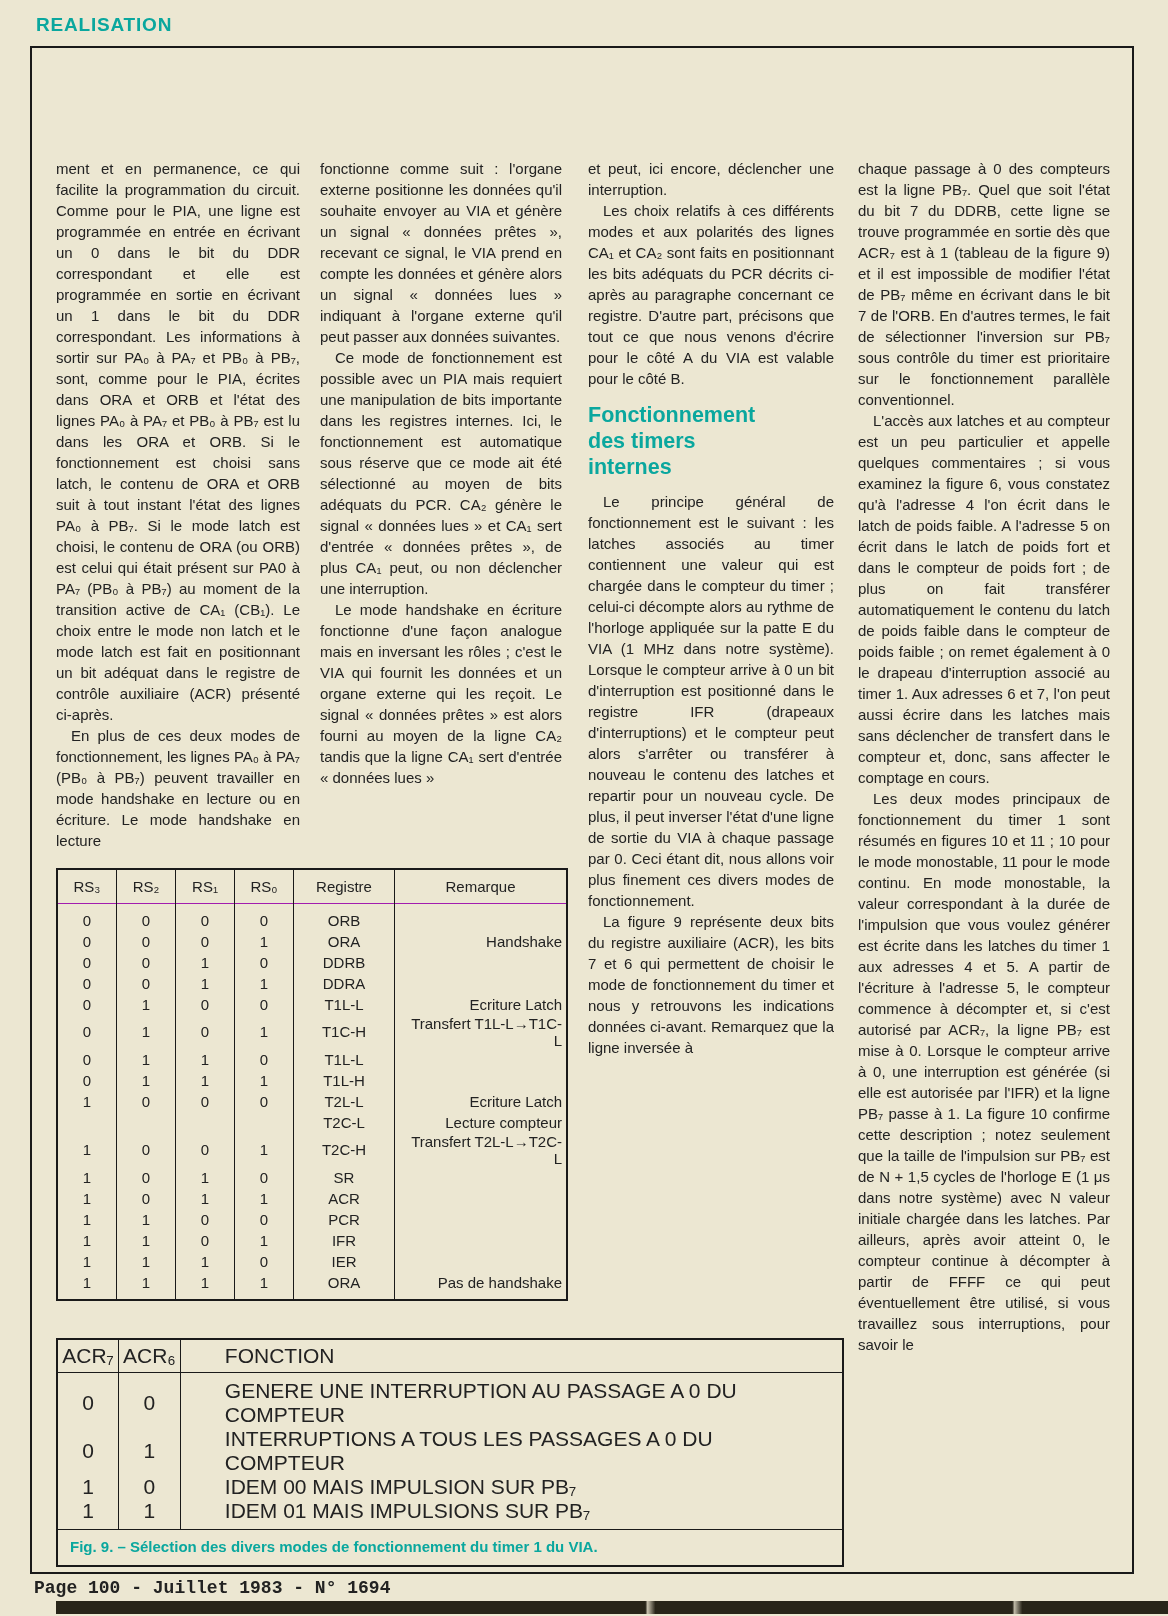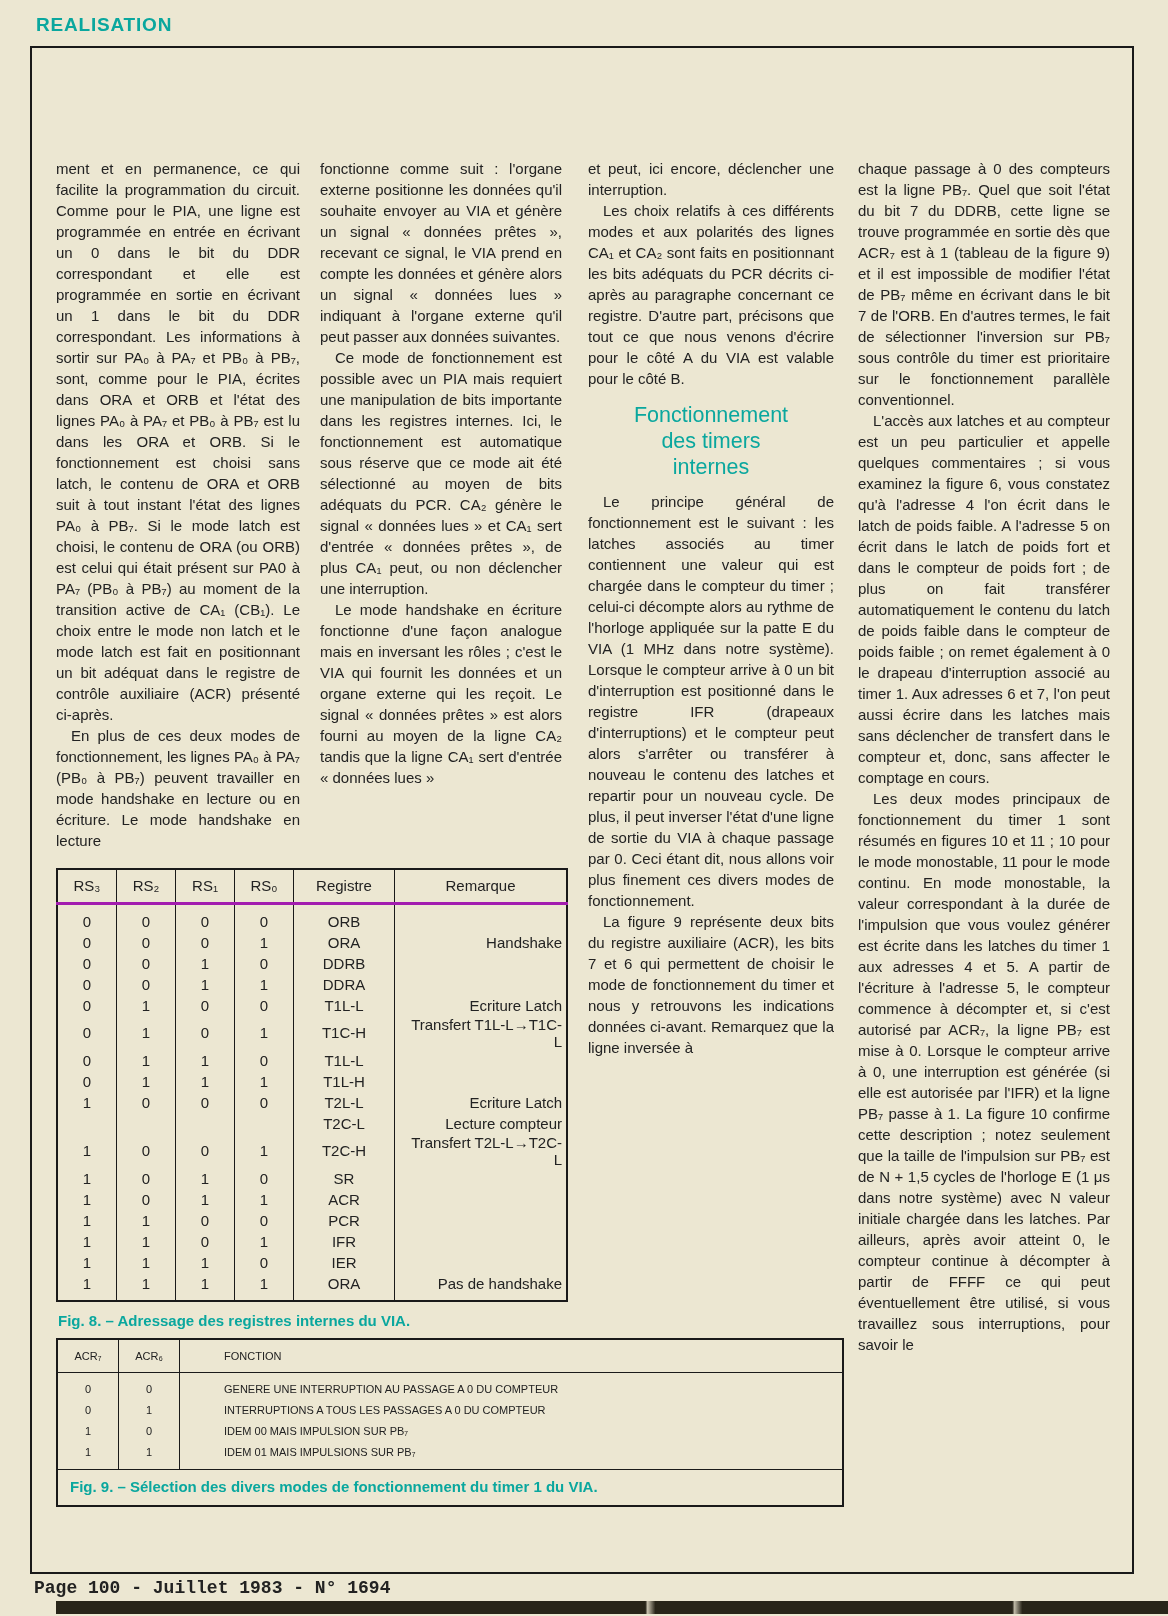--- a/index.html
+++ b/index.html
@@ -32,50 +32,50 @@
   }
   .col p { margin:0; text-align:justify; hyphens:auto; -webkit-hyphens:auto; }
   .col p.ind { text-indent:15px; }
   .col1 { left:24px;  top:110px; width:244px; height:702px; }
   .col2 { left:288px; top:110px; width:242px; height:702px; }
   .col3 { left:556px; top:110px; width:246px; height:1176px; }
   .col4 { left:826px; top:110px; width:252px; height:1414px; }
   .heading {
     margin:13px 0 11px 0;
     color:#0aa79e;
-    font-size:21.5px; line-height:26px; font-weight:400;
-    white-space:pre-line; text-align:center;
+    font-size:21.5px; line-height:26px; font-weight:700;
+    white-space:pre-line; text-align:left;
   }
   .figure { position:absolute; }
   .fig8 { left:24px; top:820px; width:512px; }
   .fig8 table {
     width:512px; border-collapse:collapse;
     border:2px solid #1a1a1a;
     font-size:15px;
   }
   .fig8 th, .fig8 td {
     font-weight:400; text-align:center;
     height:21px; padding:0 4px;
   }
   .fig8 th:nth-child(n+2), .fig8 td:nth-child(n+2) { border-left:1px solid #1a1a1a; }
-  .fig8 thead tr { border-bottom:3px solid #a21caf; height:34px; }
+  .fig8 thead tr { border-bottom:1px solid #a21caf; height:34px; }
   .fig8 th:nth-child(-n+4), .fig8 td:nth-child(-n+4) { width:50px; }
   .fig8 th:nth-child(5),    .fig8 td:nth-child(5)    { width:92px; }
   .fig8 td:nth-child(6) { text-align:right; padding-left:10px; }
   .fig8 tbody tr:first-child td { padding-top:6px; }
   .fig8 tbody tr:last-child td  { padding-bottom:6px; }
   .caption {
     color:#0aa79e; font-weight:700; font-size:15px;
   }
   .fig8 .caption { margin-top:10px; padding-left:2px; }
   .fig9box {
     left:24px; top:1290px; width:788px;
     border:2px solid #1a1a1a; box-sizing:border-box;
   }
-  .fig9box table { width:100%; border-collapse:collapse; font-size:11px;padding-left:30px; }
+  .fig9box table { width:100%; border-collapse:collapse; font-size:21px;padding-left:30px; }
   .fig9box th, .fig9box td { font-weight:400; text-align:center; height:21px; padding:0 4px; }
   .fig9box th:nth-child(n+2), .fig9box td:nth-child(n+2) { border-left:1px solid #1a1a1a;margin-left:48px; }
   .fig9box thead tr { border-bottom:1px solid #1a1a1a; height:32px; }
   .fig9box th:nth-child(1), .fig9box td:nth-child(1) { width:52px; }
   .fig9box th:nth-child(2), .fig9box td:nth-child(2) { width:52px; }
   .fig9box th:nth-child(3), .fig9box td:nth-child(3) { text-align:left; padding-left:44px; }
   .fig9box tbody tr:first-child td { padding-top:6px; }
   .fig9box tbody tr:last-child td  { padding-bottom:6px; }
   .caption9 { border-top:1px solid #1a1a1a; padding:8px 10px 10px 12px; }
   .footer {
@@ -271,21 +271,20 @@
             <tr>
               <td>1</td>
               <td>1</td>
               <td>1</td>
               <td>1</td>
               <td>ORA</td>
               <td>Pas de handshake</td>
             </tr>
           </tbody>
       </table>
-      <div class="caption">Fig. 8. – Adressage des registres internes du VIA.</div>
     </div>
 
     <div class="figure fig9box">
       <table>
         <thead>
             <tr>
               <th>ACR₇</th>
               <th>ACR₆</th>
               <th>FONCTION</th>
             </tr>

